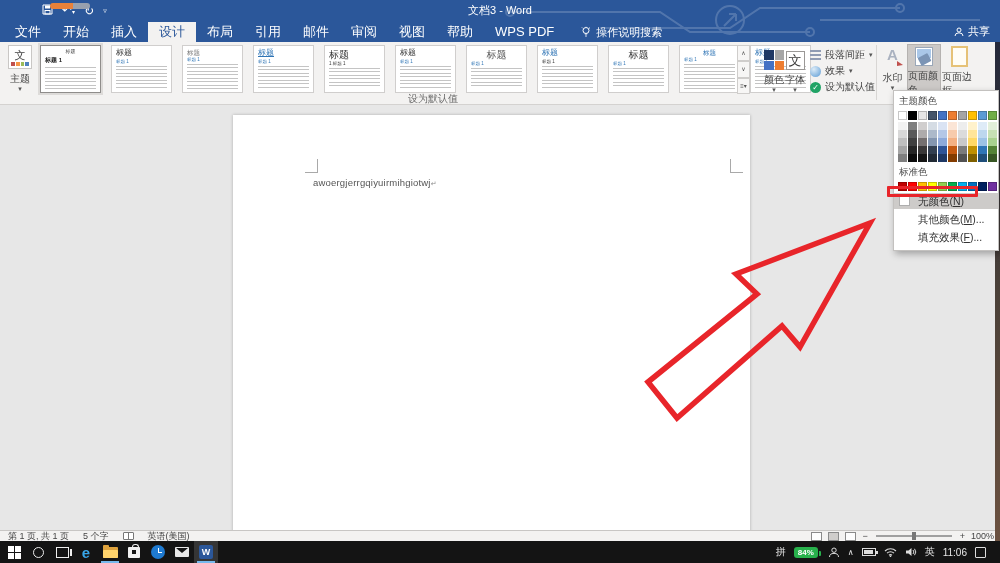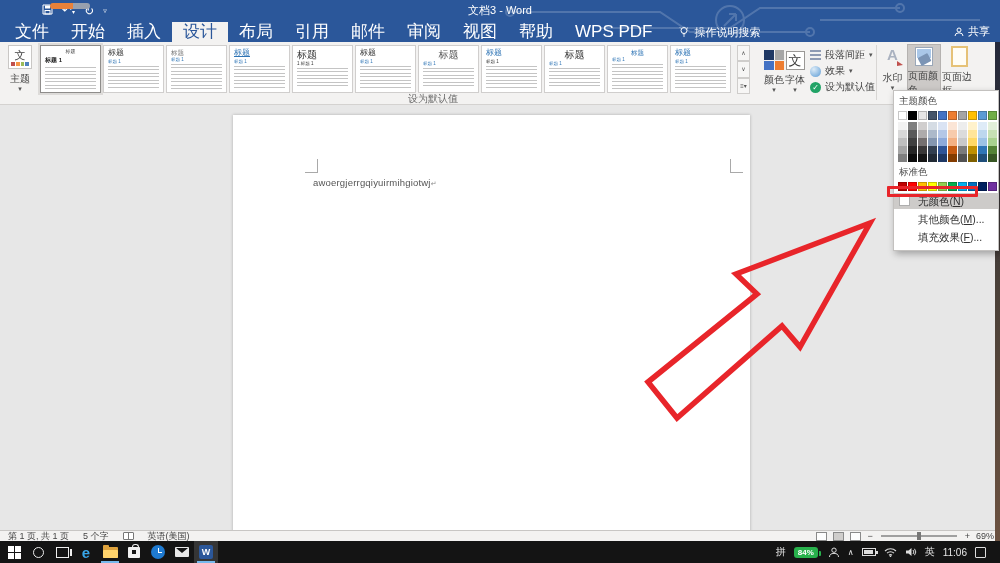--- a/index.html
+++ b/index.html
@@ -17,39 +17,39 @@
   .title-center { position:absolute; left:0; right:0; top:0; text-align:center; font-size:11px; line-height:20px; color:#fff; }
   .tb-right { position:absolute; right:0; top:0; height:22px; display:flex; align-items:center; }
   .tb-user { font-size:10.5px; color:#fff; margin-right:8px; }
   .avatar { width:15px; height:15px; border-radius:50%; background:#cfd6e4; position:relative; margin-right:16px; overflow:hidden; }
   .avatar:before { content:""; position:absolute; left:5px; top:3px; width:5px; height:5px; border-radius:50%; background:#fff; }
   .avatar:after { content:""; position:absolute; left:2.5px; top:9px; width:10px; height:7px; border-radius:50% 50% 0 0; background:#fff; }
   .winbtn { width:28px; height:22px; display:flex; align-items:center; justify-content:center; color:#fff; font-size:11px; }
 
   
   .tabbar { position:absolute; left:0; top:22px; width:1000px; height:20px; background:#2b579a; display:flex; align-items:flex-end; padding-left:4px; z-index:19; }
-  .tab { color:#fff; font-size:17px; padding:0 11px; line-height:20px; height:20px; }
+  .tab { color:#fff; font-size:13px; padding:0 11px; line-height:20px; height:20px; }
   .tab.active { background:#f3f2f1; color:#2b579a; }
   .tellme { display:flex; align-items:center; gap:5px; color:#fff; font-size:11px; margin-left:16px; line-height:20px; }
   .share { position:absolute; right:10px; top:24px; color:#fff; font-size:11px; display:flex; align-items:center; gap:4px; z-index:21; }
 
   
   .ribbon { position:absolute; left:0; top:42px; width:1000px; height:63px; background:#f3f2f1; border-bottom:1px solid #d4d2d0; z-index:10; }
   .rgroup-label { position:absolute; top:50px; font-size:10px; color:#6a6a6a; }
   .vdiv { position:absolute; top:3px; height:55px; width:1px; background:#d8d6d4; }
 
   .themes-btn { position:absolute; left:3px; top:3px; width:34px; height:58px; display:flex; flex-direction:column; align-items:center; }
   .themes-ic { width:24px; height:24px; border:1px solid #c9c7c5; background:#fff; font-size:11px; color:#444; text-align:center; line-height:18px; position:relative; }
   .themes-ic .dots { position:absolute; left:2px; bottom:2px; right:2px; height:4px; display:flex; gap:1px; }
   .themes-ic .dots i { flex:1; }
   .rlabel { font-size:10px; color:#444; margin-top:3px; }
   .caret { font-size:7px; color:#555; line-height:6px; }
 
   .gallery { position:absolute; left:40px; top:3px; height:49px; display:flex; }
-  .thumb { width:61px; height:48px; background:#fff; border:1px solid #d0cecd; margin-right:2px; padding:3px 4px; display:flex; flex-direction:column; overflow:hidden; }
+  .thumb { width:61px; height:48px; background:#fff; border:1px solid #d0cecd; margin-right:10px; padding:3px 4px; display:flex; flex-direction:column; overflow:hidden; }
   .thumb.sel { border:1px solid #8f8d8b; box-shadow:0 0 0 2px #dddbd9; background:#fff; }
   .t-title { line-height:1.1; }
   .t-title.center { text-align:center; }
   .t-title.u { text-decoration:underline; }
   .sz-xs { font-size:5px; } .sz-s { font-size:6.5px; } .sz-m { font-size:8px; } .sz-l { font-size:10px; }
   .t-sub { font-size:4.5px; margin-top:1px; }
   .t-body { flex:1; margin-top:2px; background:repeating-linear-gradient(to bottom,#c4c4c4 0 1px,transparent 1px 3.5px); }
   .gscroll { position:absolute; left:737px; top:3px; width:13px; height:49px; display:flex; flex-direction:column; }
   .gscroll div { flex:1; border:1px solid #cfcdcb; background:#f7f6f5; font-size:6px; color:#555; text-align:center; line-height:14px; }
 
@@ -480,21 +480,21 @@
     </div>
     <div class="sb-right">
       <span class="viewic"></span>
       <span class="viewic on"></span>
       <span class="viewic"></span>
       <span>−</span>
       <span class="zoomtrack">
           <span class="zoomthumb"></span>
         </span>
       <span>+</span>
-      <span>69%</span>
+      <span>100%</span>
     </div>
   </div>
 
   <div class="taskbar">
     <div class="tb-apps">
       <div class="appbtn">
           <span class="win-ic">
             <i></i>
             <i></i>
             <i></i>

